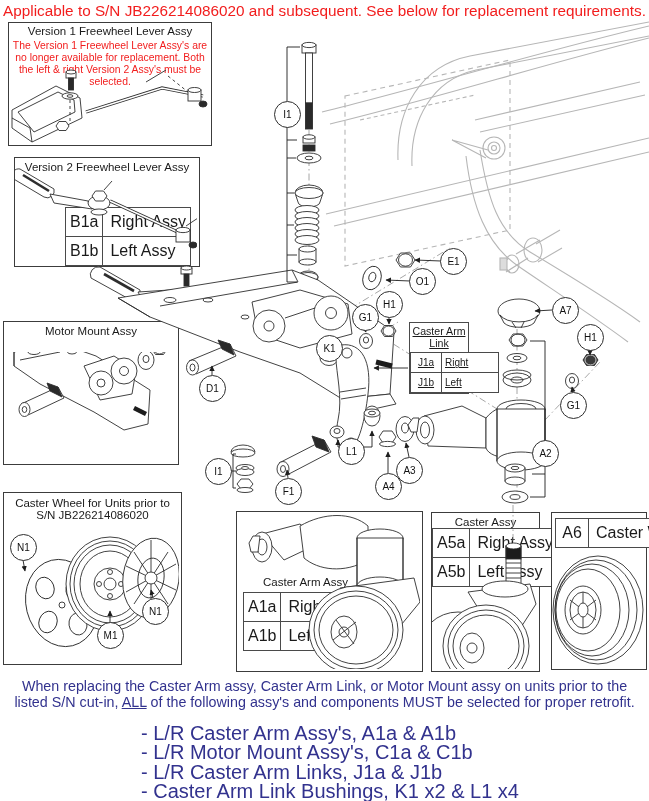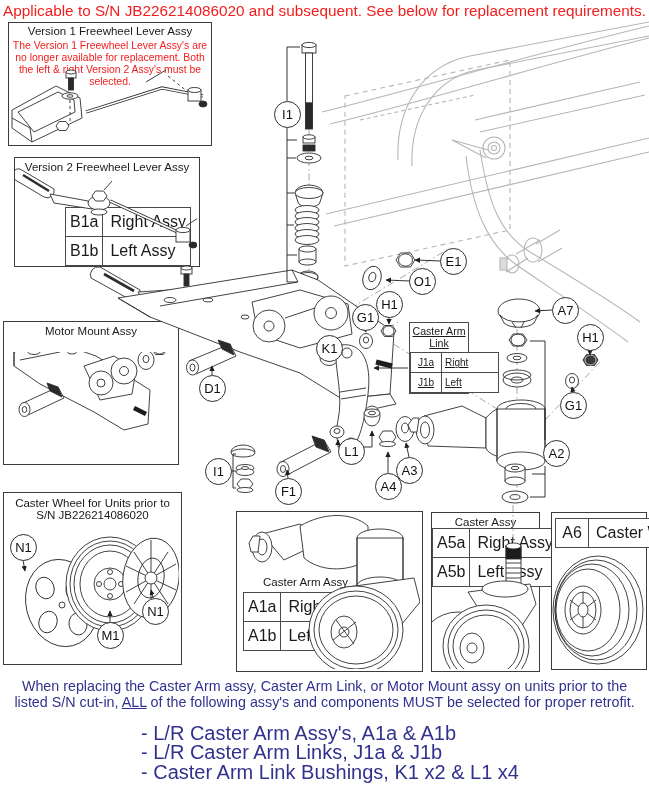--- a/index.html
+++ b/index.html
@@ -15,21 +15,21 @@
   .pcode,.plabel{display:table-cell;border:1px solid #4a4a4a;vertical-align:middle;
                  font-size:16px;padding:5px 4px;white-space:nowrap;}
   .pcode{text-align:center;min-width:24px;}
   .plabel{min-width:50px;padding-left:7px;}
   .linkwrap{position:absolute;background:#fff;border:1px solid #4a4a4a;z-index:3;width:58px;}
   .lhead{font-size:10.6px;text-align:center;line-height:1.15;padding:2px 0 3px 0;}
   .linkwrap .pcode,.linkwrap .plabel{font-size:10px;padding:4px 3px;}
   
   .callout{position:absolute;width:25px;height:25px;border:1.3px solid #2e2e2e;border-radius:50%;
            background:#fff;z-index:4;display:flex;align-items:center;justify-content:center;
-           font-size:13px;color:#111;}
+           font-size:10px;color:#111;}
   
   #top-notice{position:absolute;top:2px;left:0;width:649px;text-align:center;
               font-size:15.3px;z-index:3;}
   #footer-para{position:absolute;top:678px;left:0;width:649px;text-align:center;
                font-size:14.3px;line-height:1.12;z-index:3;}
   #footer-list{position:absolute;top:724px;left:141px;font-size:20px;line-height:19.4px;z-index:3;}
   svg.art{position:absolute;left:0;top:0;z-index:2;pointer-events:none;}
   .u{text-decoration:underline;}
 </style>
 </head>
@@ -535,21 +535,21 @@
     </div>
   <div class="callout" style="left:352px;top:304px;">
       <span>G1</span>
     </div>
   <div class="callout" style="left:577px;top:324px;">
       <span>H1</span>
     </div>
   <div class="callout" style="left:560px;top:392px;">
       <span>G1</span>
     </div>
-  <div class="callout" style="left:543px;top:440px;align-items:center;">
+  <div class="callout" style="left:532px;top:440px;align-items:center;">
       <span>A2</span>
     </div>
   <div class="callout" style="left:396px;top:457px;">
       <span>A3</span>
     </div>
   <div class="callout" style="left:375px;top:473px;">
       <span>A4</span>
     </div>
   <div class="callout" style="left:552px;top:297px;">
       <span>A7</span>
@@ -563,17 +563,18 @@
   <div class="callout" style="left:97px;top:622px;">
       <span>M1</span>
     </div>
 
   <div id="footer-para" style="color: rgb(50, 50, 142);">
     <span>When replacing the Caster Arm assy, Caster Arm Link, or Motor Mount assy on units prior to the</span><br>
     <span>listed S/N cut-in, </span><span class="u">ALL</span><span> of the following assy's and components MUST be selected for proper retrofit.</span>
   </div>
   <div id="footer-list" style="color: rgb(50, 50, 142);">
       <div>- L/R Caster Arm Assy's, A1a &amp; A1b</div>
+      <div>- L/R Motor Mount Assy's, C1a &amp; C1b</div>
       <div>- L/R Caster Arm Links, J1a &amp; J1b</div>
       <div>- Caster Arm Link Bushings, K1 x2 &amp; L1 x4</div>
     </div>
 
 </div>
 
 </body></html>

